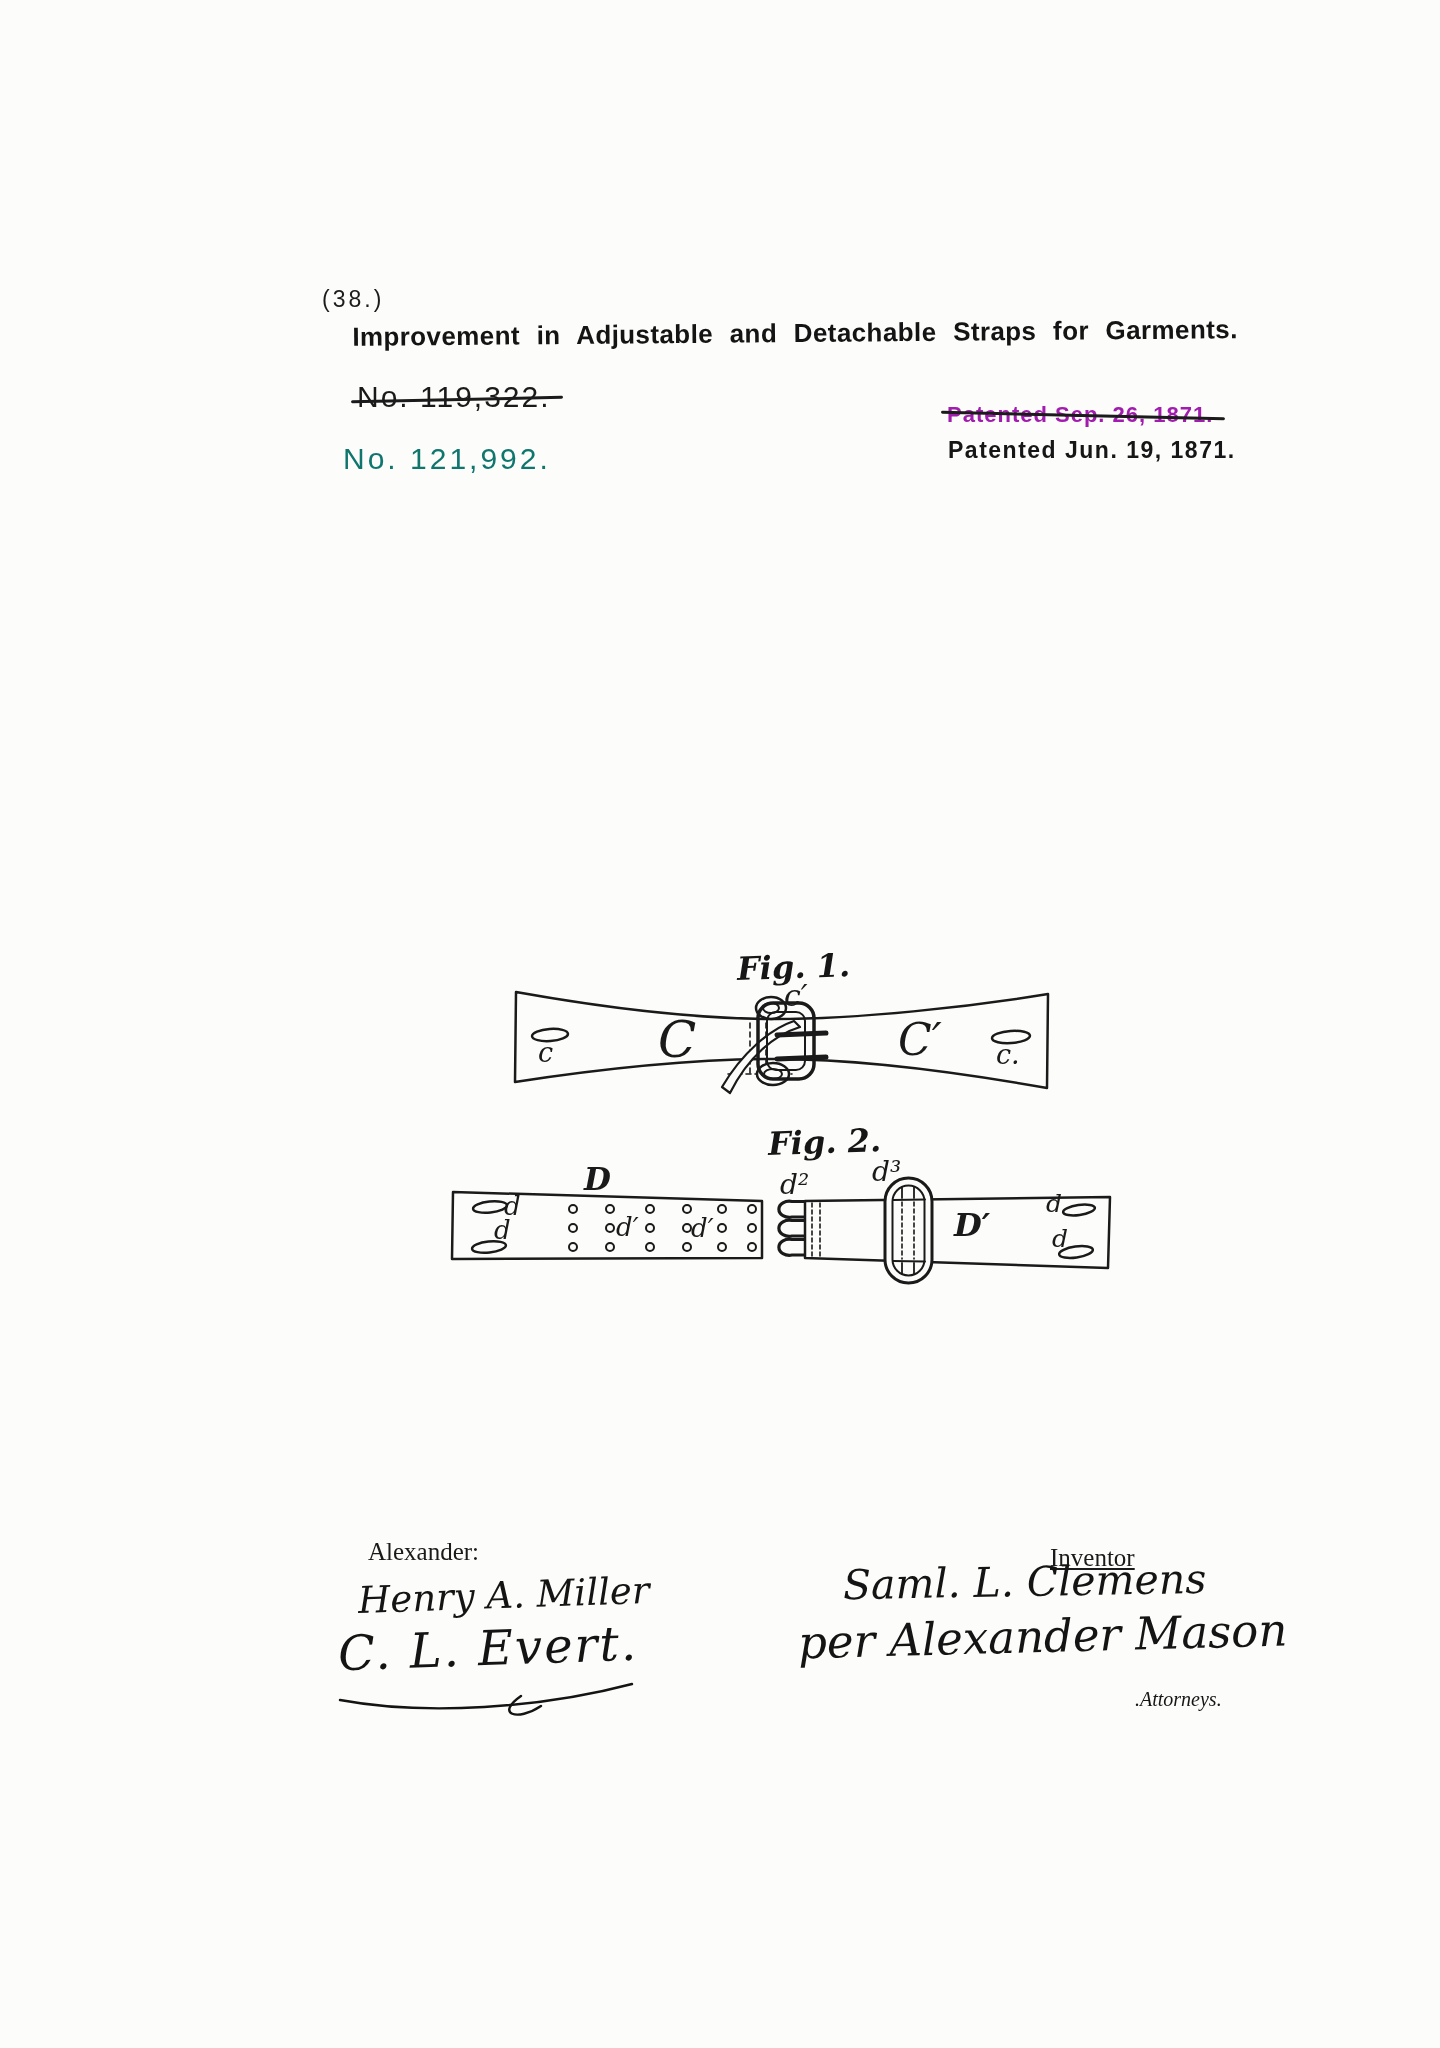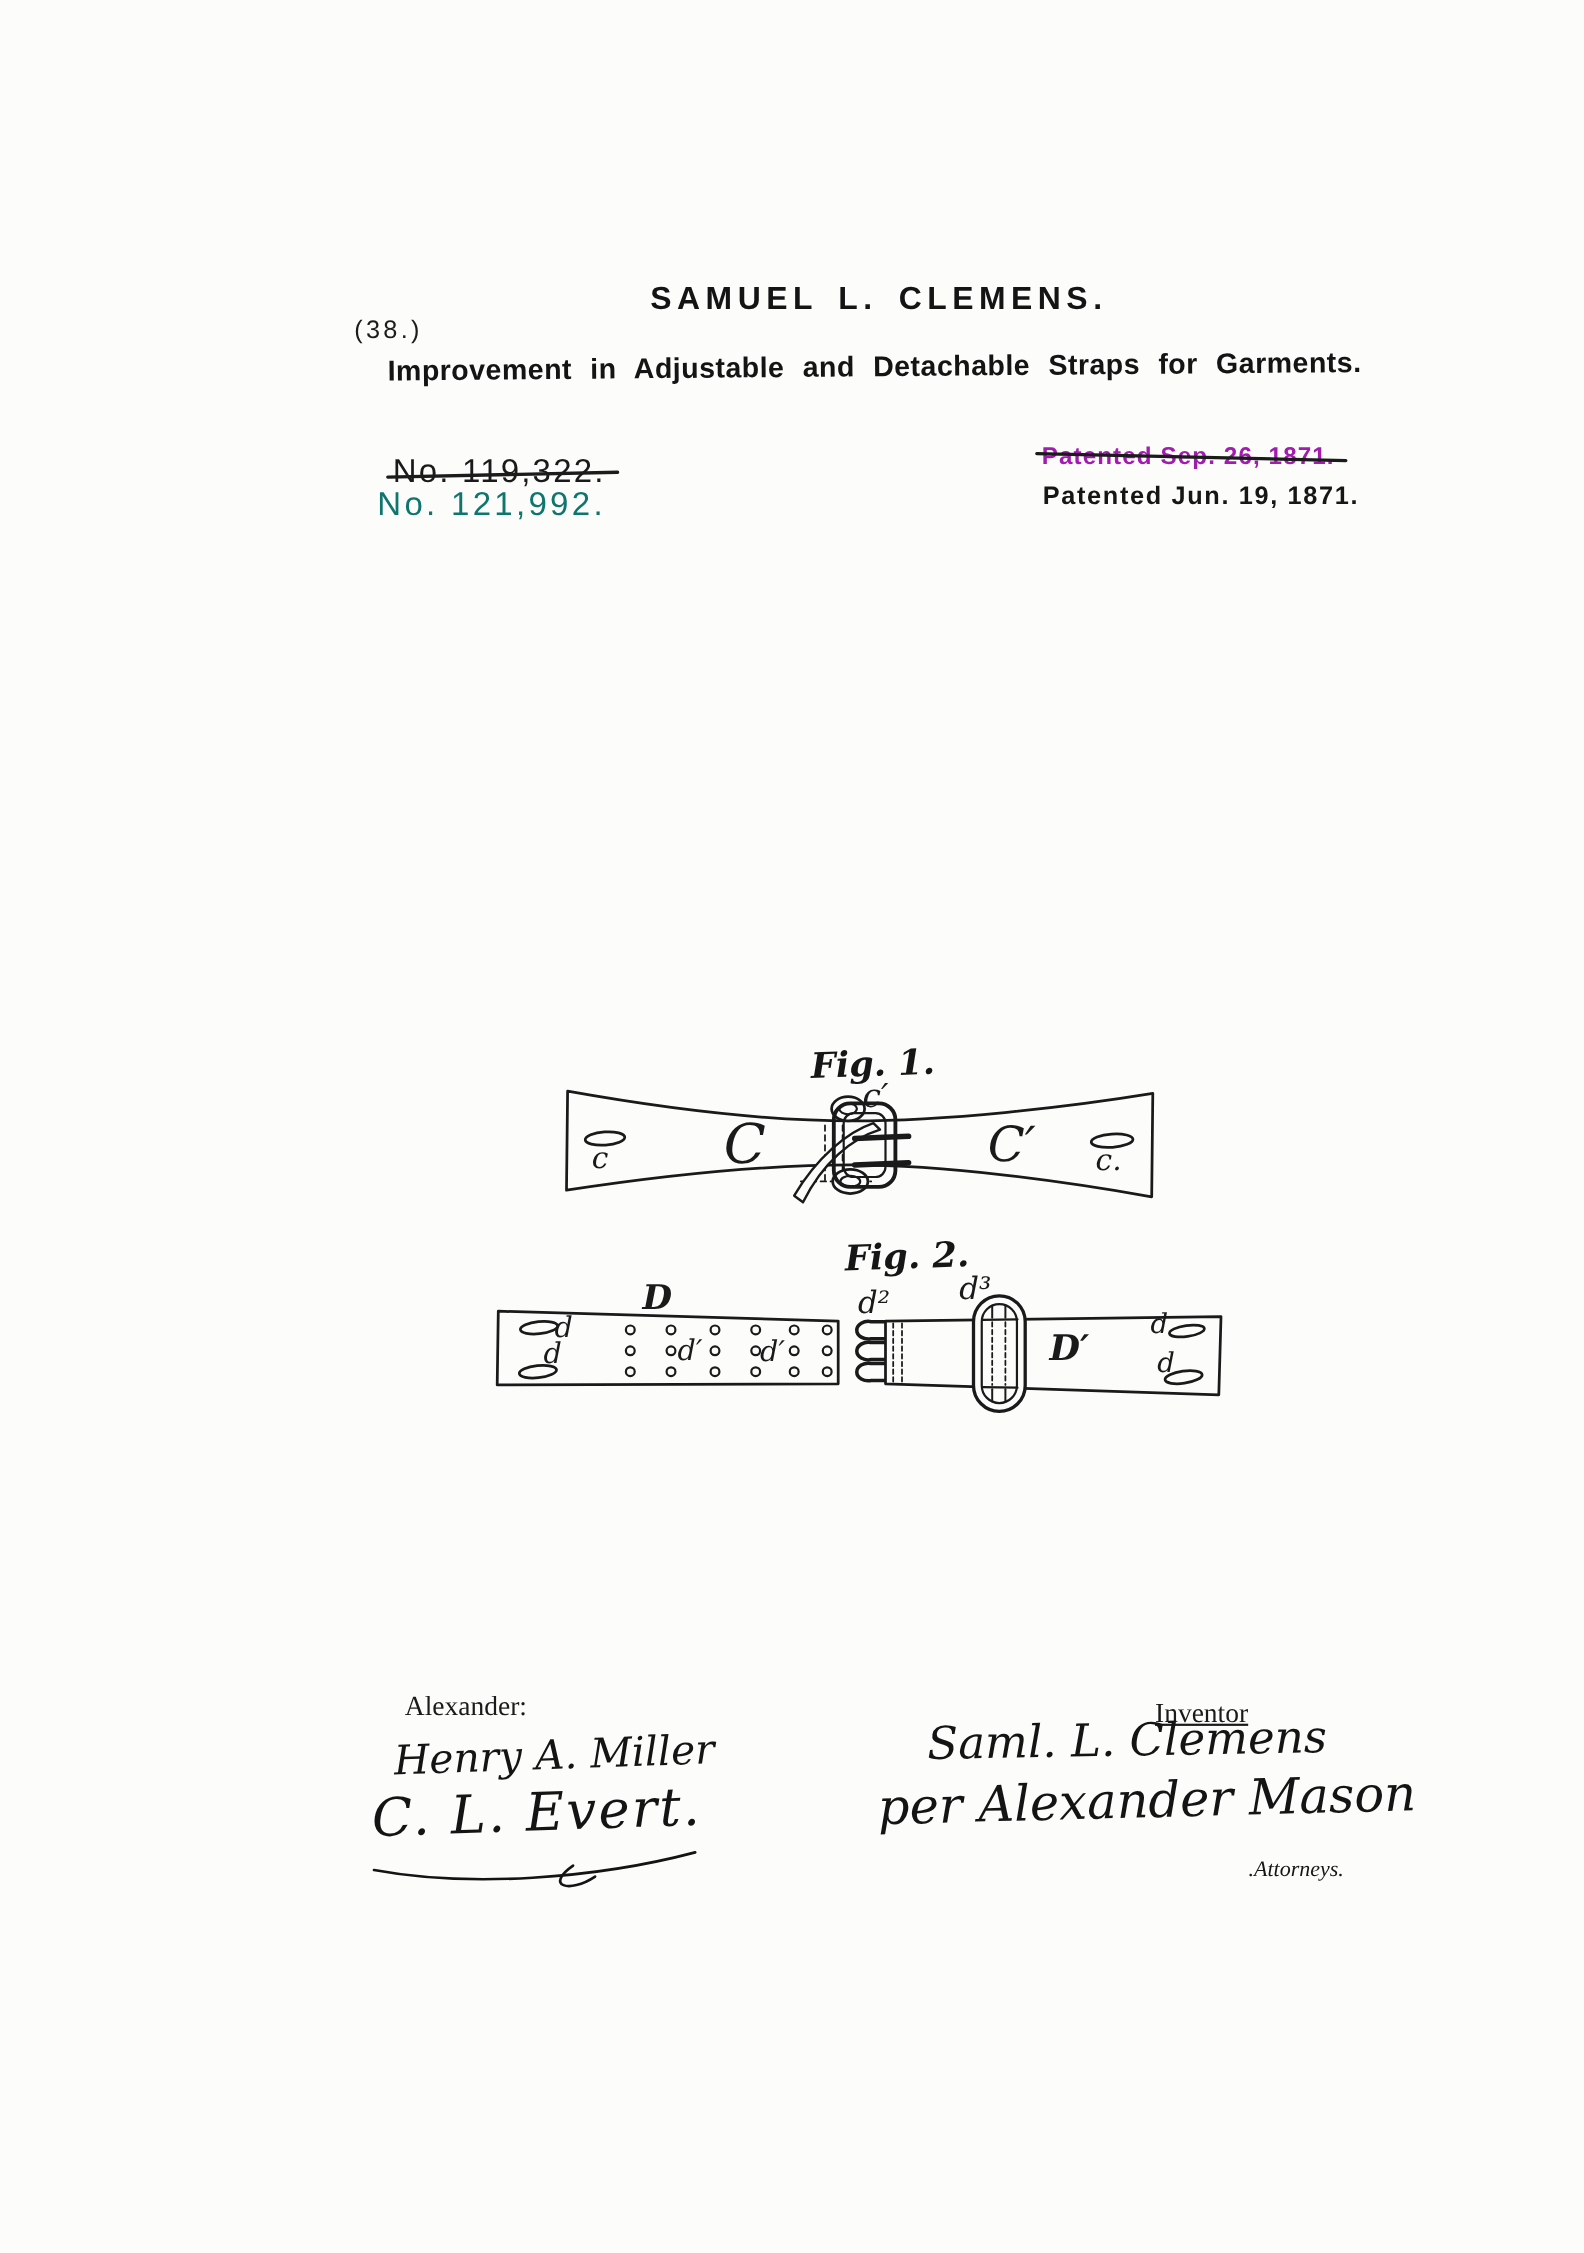--- a/index.html
+++ b/index.html
@@ -23,21 +23,21 @@
     left:799px;top:256px;transform:translateX(-50%);
     font-family:"Liberation Sans",sans-serif;font-size:29px;font-weight:600;
     letter-spacing:5px;word-spacing:6px;color:#141414;
   }
   .title{
     left:795px;top:318px;transform:translateX(-50%) rotate(-0.5deg);
     font-family:"Liberation Sans",sans-serif;font-size:26px;font-weight:bold;
     letter-spacing:0.4px;word-spacing:9px;color:#141414;
   }
   .num-old{
-    left:357px;top:412px;font-family:"Liberation Sans",sans-serif;
+    left:357px;top:380px;font-family:"Liberation Sans",sans-serif;
     font-size:30px;letter-spacing:2px;color:#1a1a1a;
   }
   .num{
     left:343px;top:442px;font-family:"Liberation Sans",sans-serif;
     font-size:30px;letter-spacing:3px;color:#0f766e;
   }
   .date-old{
     left:947px;top:385px;font-family:"Liberation Sans",sans-serif;
     font-size:22px;font-weight:bold;letter-spacing:1px;color:#a21caf;margin-top:17px;
   }
@@ -75,21 +75,20 @@
   .attorney-sig{left:798px;top:1610px;font-size:45px;transform:rotate(-1.5deg);}
   .attorneys-label{left:1135px;top:1688px;font-size:20px;font-style:italic;text-align:center;}
   .flourish{left:336px;top:1676px;}
 </style>
 </head>
 <body>
 
 <div class="page">
 
   <div class="abs series">(38.)</div>
-  <div class="abs heading">SAMUEL L. CLEMENS.</div>
   <div class="abs title">Improvement in Adjustable and Detachable Straps for Garments.</div>
 
   <div class="abs num-old strike">No. 119,322.</div>
   <div class="abs num">No. 121,992.</div>
   <div class="abs date-old strike down">Patented Sep. 26, 1871.</div>
   <div class="abs date">Patented Jun. 19, 1871.</div>
 
   <div class="abs figcap figcap1">Fig. 1.</div>
   <svg class="abs" style="left:490px;top:945px;" width="580" height="160" viewBox="0 0 580 160">
     <g stroke="#1a1a1a" fill="none" stroke-linecap="round" stroke-linejoin="round">

